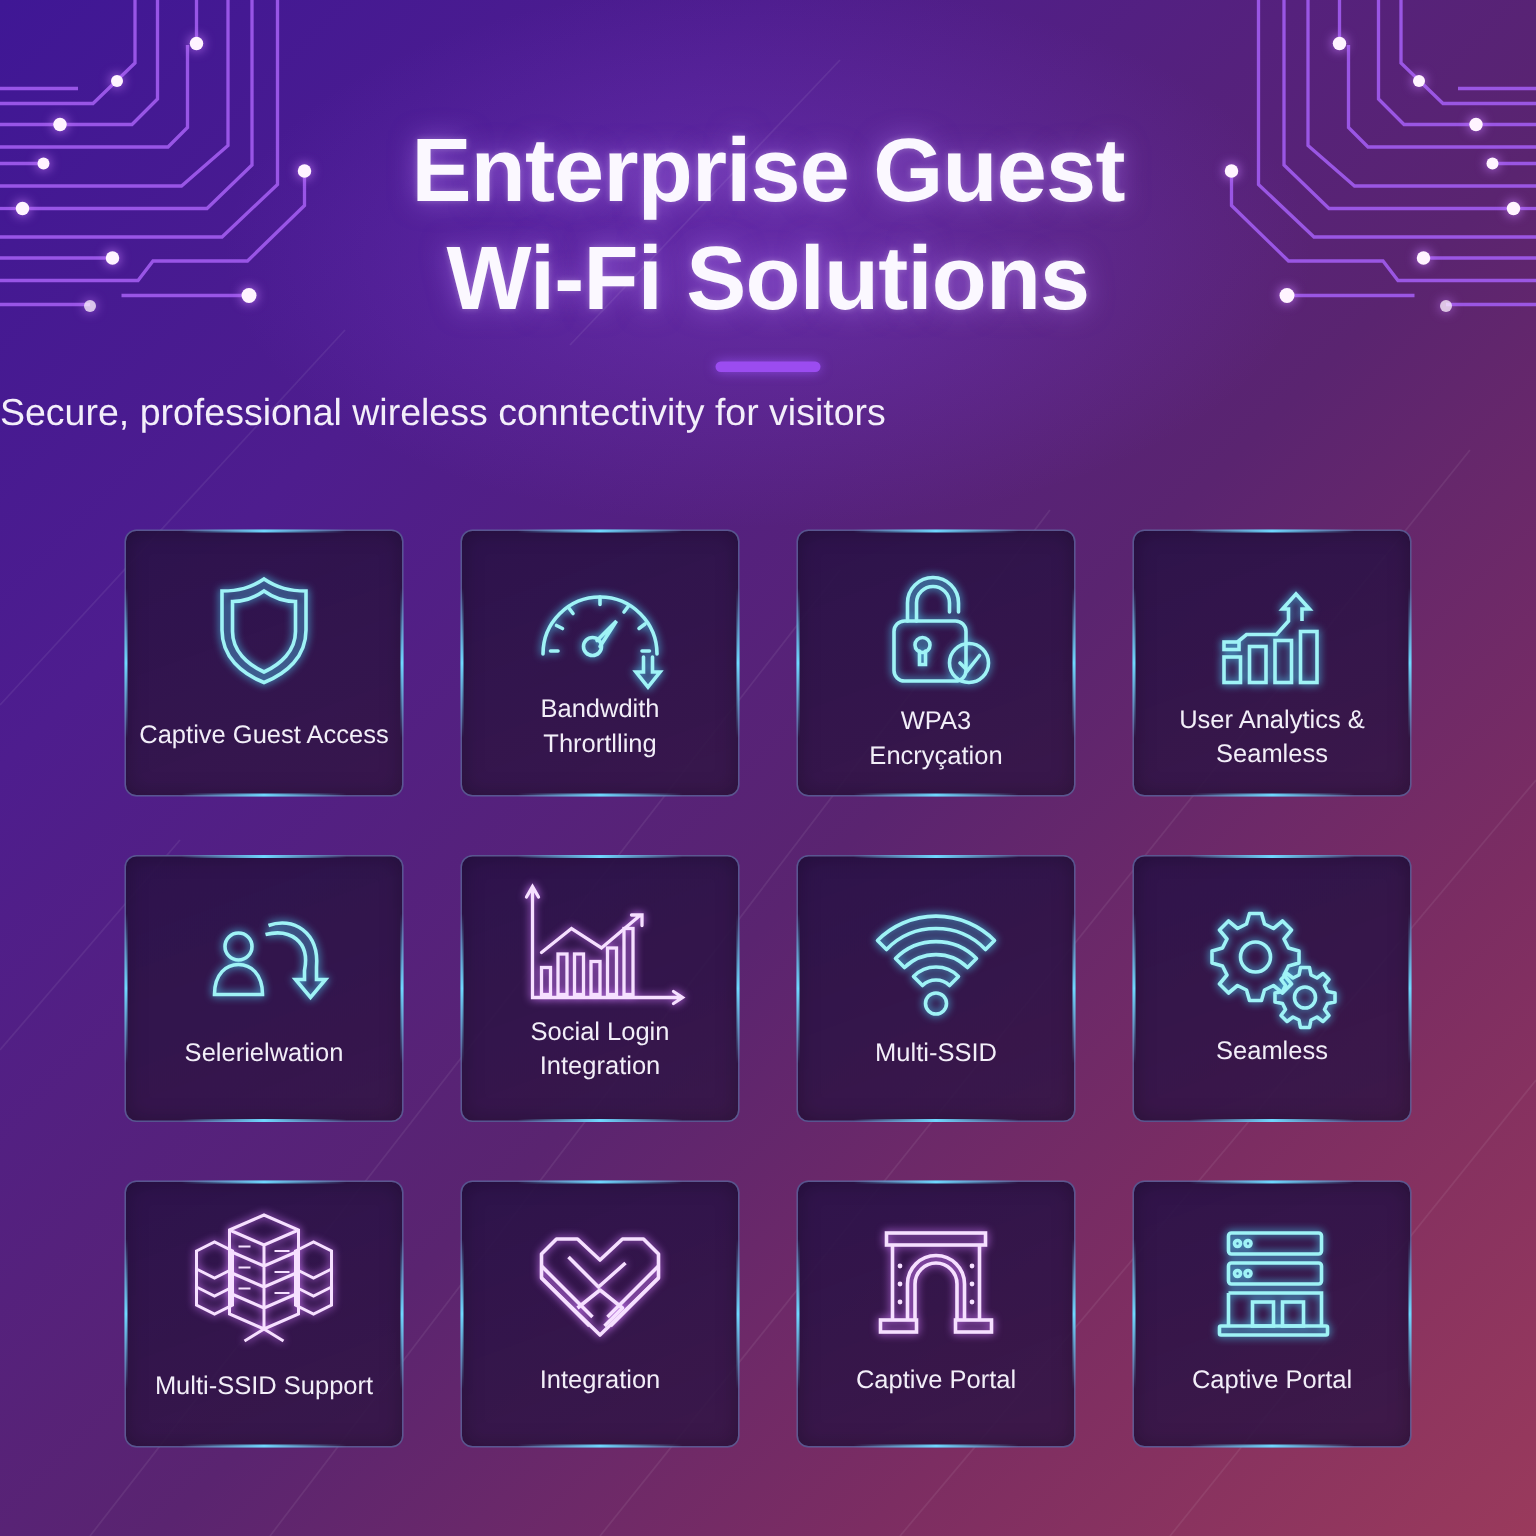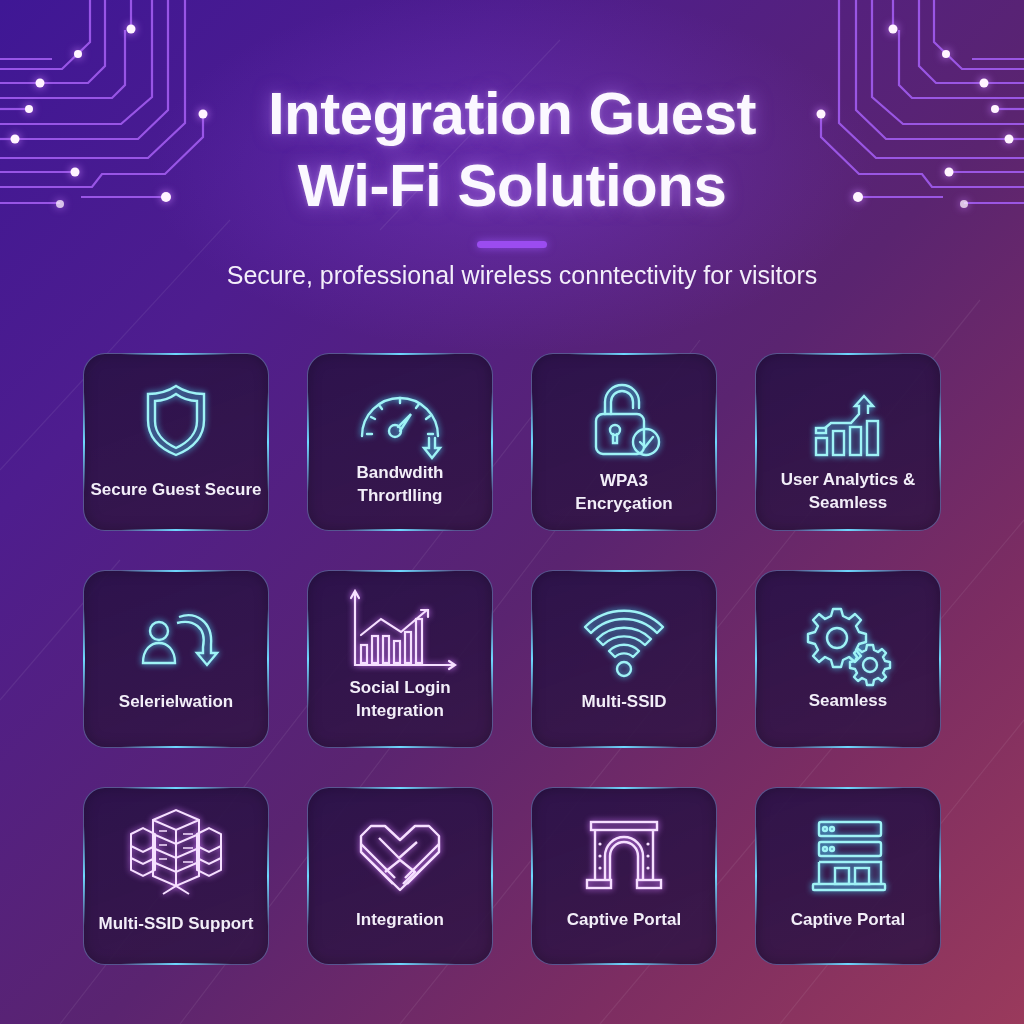--- a/index.html
+++ b/index.html
@@ -11,27 +11,27 @@
     pointer-events:none;}
   .streaks{position:absolute;inset:0;pointer-events:none;}
   .circuit{position:absolute;top:0;width:240px;height:230px;}
   .circuit.left{left:0;}
   .circuit.right{right:0;transform:scaleX(-1);}
   .header{position:absolute;left:0;right:0;top:78px;text-align:center;}
   .title{margin:0;color:#fbf8ff;font-weight:700;font-size:60px;line-height:72px;letter-spacing:-.5px;
     text-shadow:0 0 18px rgba(190,130,255,.55),0 0 4px rgba(255,255,255,.3);}
   .divider{position:absolute;left:477px;top:241px;width:70px;height:7px;border-radius:4px;background:#9b4cf0;
     box-shadow:0 0 8px rgba(160,90,255,.7);}
-  .subtitle{position:absolute;left:0;right:0;top:258px;text-align:center;color:#f3eefa;font-size:25px;line-height:34px;padding-left:20px;}
+  .subtitle{position:absolute;left:0;right:0;top:258px;text-align:left;color:#f3eefa;font-size:25px;line-height:34px;}
   .grid{position:absolute;left:83px;top:353px;width:857px;height:609px;
     display:grid;grid-template-columns:repeat(4,186px);grid-template-rows:repeat(3,178px);
     column-gap:38px;row-gap:39px;}
-  .card{position:relative;border-radius:22px;border:1.5px solid rgba(120,140,200,.55);
+  .card{position:relative;border-radius:8px;border:1.5px solid rgba(120,140,200,.55);
     background:linear-gradient(160deg,rgba(42,18,72,.92),rgba(52,22,70,.88));
-    box-shadow:inset 0 0 14px rgba(0,0,0,.25);display:flex;flex-direction:column;align-items:center;cursor:pointer;box-sizing:border-box;font-weight:bold;}
+    box-shadow:inset 0 0 14px rgba(0,0,0,.25);display:flex;flex-direction:column;align-items:center;cursor:pointer;box-sizing:border-box;}
   .card::before,.card::after{content:"";position:absolute;left:50%;transform:translateX(-50%);width:110px;height:2px;
     background:linear-gradient(90deg,rgba(80,200,255,0),#6fd8ff,rgba(80,200,255,0));}
   .card::before{top:-1px;}
   .card::after{bottom:-1px;}
   .card .edge-l,.card .edge-r{position:absolute;top:50%;transform:translateY(-50%);width:2px;height:100px;
     background:linear-gradient(180deg,rgba(80,200,255,0),#6fd8ff,rgba(80,200,255,0));}
   .card .edge-l{left:-1px}.card .edge-r{right:-1px}
   .icon{position:absolute;left:50%;transform:translateX(-50%);top:22px;width:110px;height:90px;}
   .icon svg{width:100%;height:100%;overflow:visible;}
   .cyan{stroke:#9ff3f6;filter:drop-shadow(0 0 3px #4fd9ff);}
@@ -111,42 +111,42 @@
     <circle cx="15" cy="139" r="4.5"></circle>
       <circle cx="75" cy="172" r="4.5"></circle>
     <circle cx="203" cy="114" r="4.5"></circle>
       <circle cx="166" cy="197" r="5"></circle>
     <circle cx="60" cy="204" r="4" opacity="0.75"></circle>
   </g>
 </svg>
 
 <div class="header">
   <h1 class="title">
-    <span>Integration Guest</span><br>
+    <span>Enterprise Guest</span><br>
     <span>Wi-Fi Solutions</span>
   </h1>
 </div>
 <div class="divider"></div>
 <div class="subtitle">Secure, professional wireless conntectivity for visitors</div>
 
 <div class="grid">
 
   <div class="card">
     <i class="edge-l"></i>
       <i class="edge-r"></i>
     <div class="icon">
       <svg viewBox="0 0 110 90">
           <g fill="none" stroke-width="2.4" class="cyan">
         <path d="M55 10 C46 16 38 18 27 18 V44 C27 62 40 73 55 79 C70 73 83 62 83 44 V18 C72 18 64 16 55 10Z"></path>
         <path d="M55 18 C48 23 42 25 34 25 V45 C34 58 44 67 55 72 C66 67 76 58 76 45 V25 C68 25 62 23 55 18Z"></path>
       </g>
         </svg>
     </div>
     <div class="label" style="top:124px">
-      <span>Secure Guest Secure</span>
+      <span>Captive Guest Access</span>
     </div>
   </div>
 
   <div class="card">
     <i class="edge-l"></i>
       <i class="edge-r"></i>
     <div class="icon">
       <svg viewBox="0 0 110 90">
           <g fill="none" stroke-width="2.4" class="cyan" stroke-linecap="round">
         <path d="M17 60 A38 38 0 0 1 93 60"></path>

